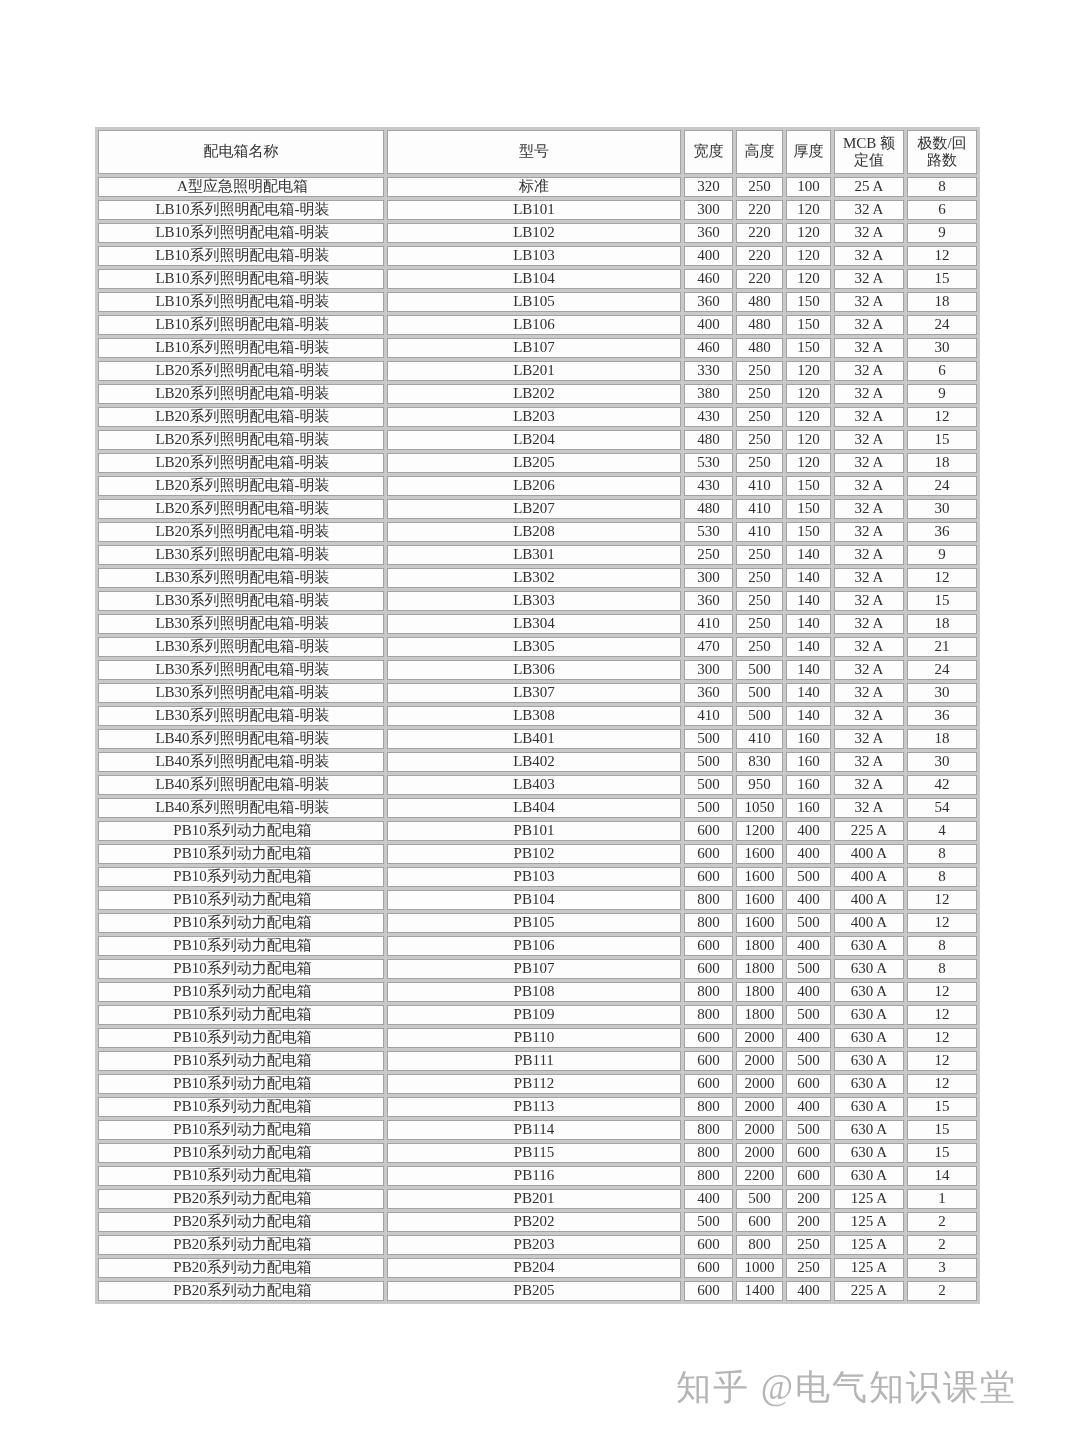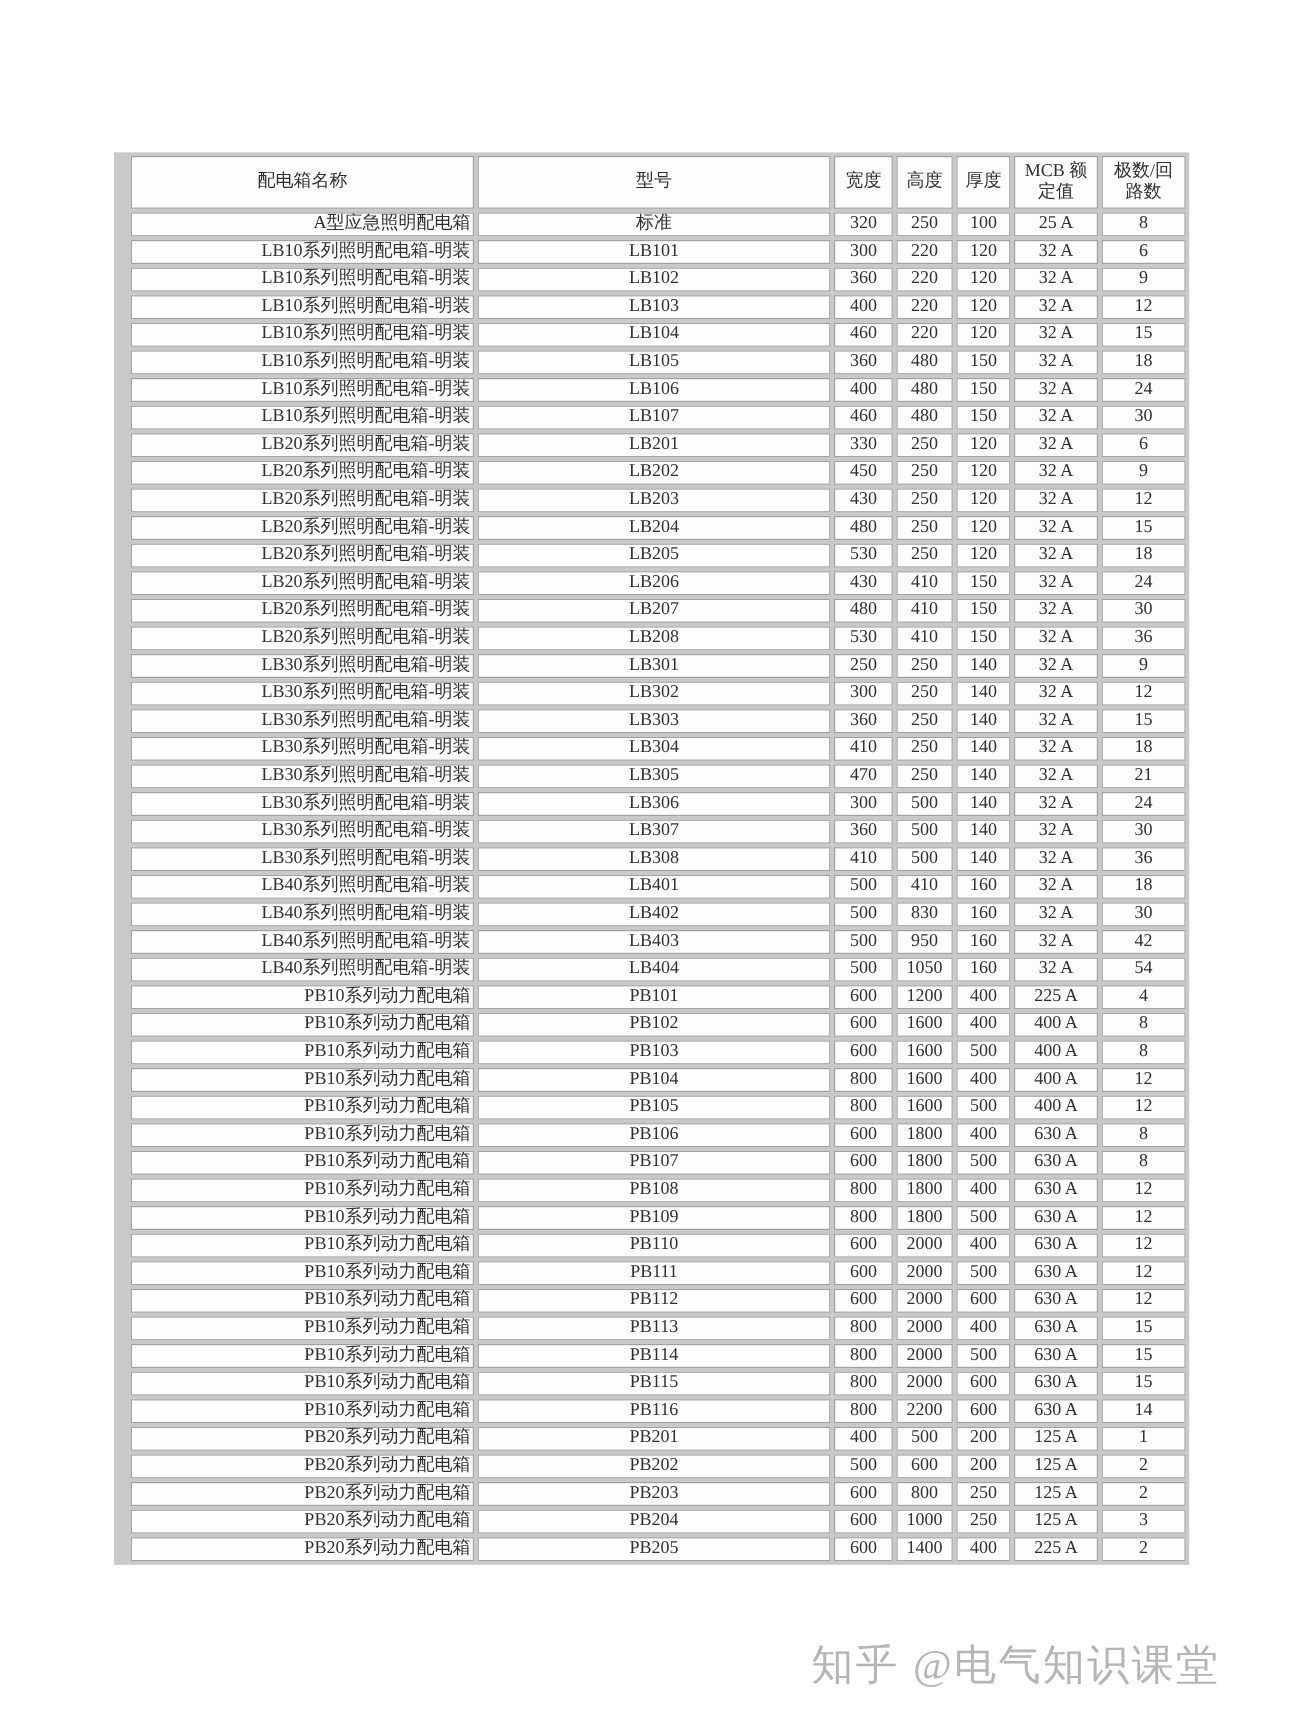--- a/index.html
+++ b/index.html
@@ -17,21 +17,20 @@
   }
   table.spec-table {
     position: absolute;
     left: 95px;
     top: 127px;
     width: 885px;
     table-layout: fixed;
     border-collapse: separate;
     border-spacing: 3px;
     background: #c9c9c9;
-    padding-left: 11px;
   }
   table.spec-table th,
   table.spec-table td {
     background: #fdfdfd;
     border: 1px solid #a2a2a2;
     font-size: 15px;
     font-weight: normal;
     color: #303030;
     text-align: center;
     vertical-align: middle;
@@ -42,21 +41,21 @@
   }
   table.spec-table th {
     height: 42px;
     white-space: normal;
     word-break: break-all;
   }
   table.spec-table td {
     white-space: nowrap;
   }
   table.spec-table td.name {
-    text-align: right;
+    text-align: center;
     padding-left: 5px;
     margin-left: 41px;
   }
   .watermark {
     position: absolute;
     left: 676px;
     top: 1364px;
     font-size: 35px;
     letter-spacing: 2px;
     color: #b5b5b5;
@@ -169,21 +168,21 @@
           <td>LB201</td>
           <td>330</td>
           <td>250</td>
           <td>120</td>
           <td>32 A</td>
           <td>6</td>
         </tr>
         <tr>
           <td class="name">LB20系列照明配电箱-明装</td>
           <td>LB202</td>
-          <td>450</td>
+          <td>380</td>
           <td>250</td>
           <td>120</td>
           <td>32 A</td>
           <td>9</td>
         </tr>
         <tr>
           <td class="name">LB20系列照明配电箱-明装</td>
           <td>LB203</td>
           <td>430</td>
           <td>250</td>

